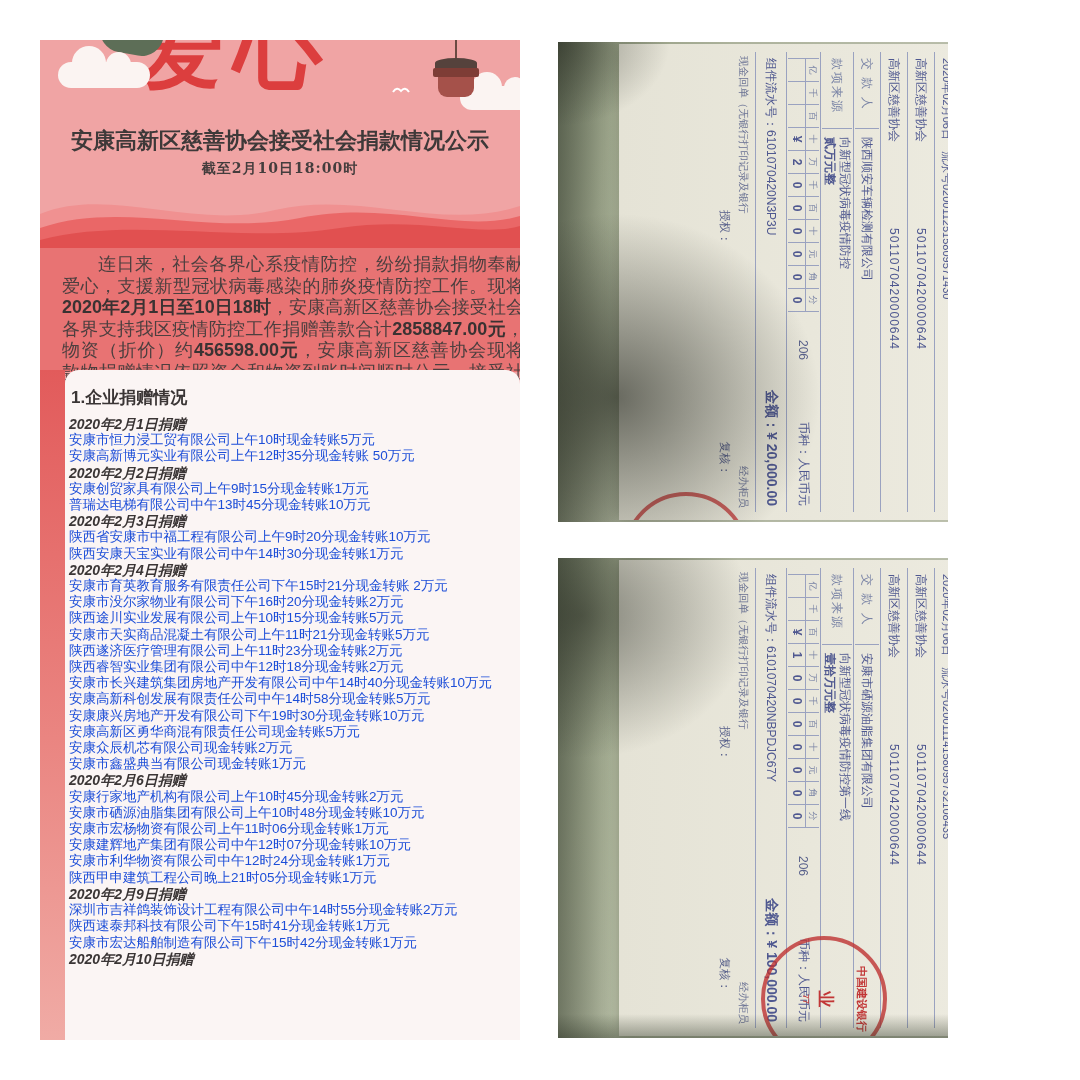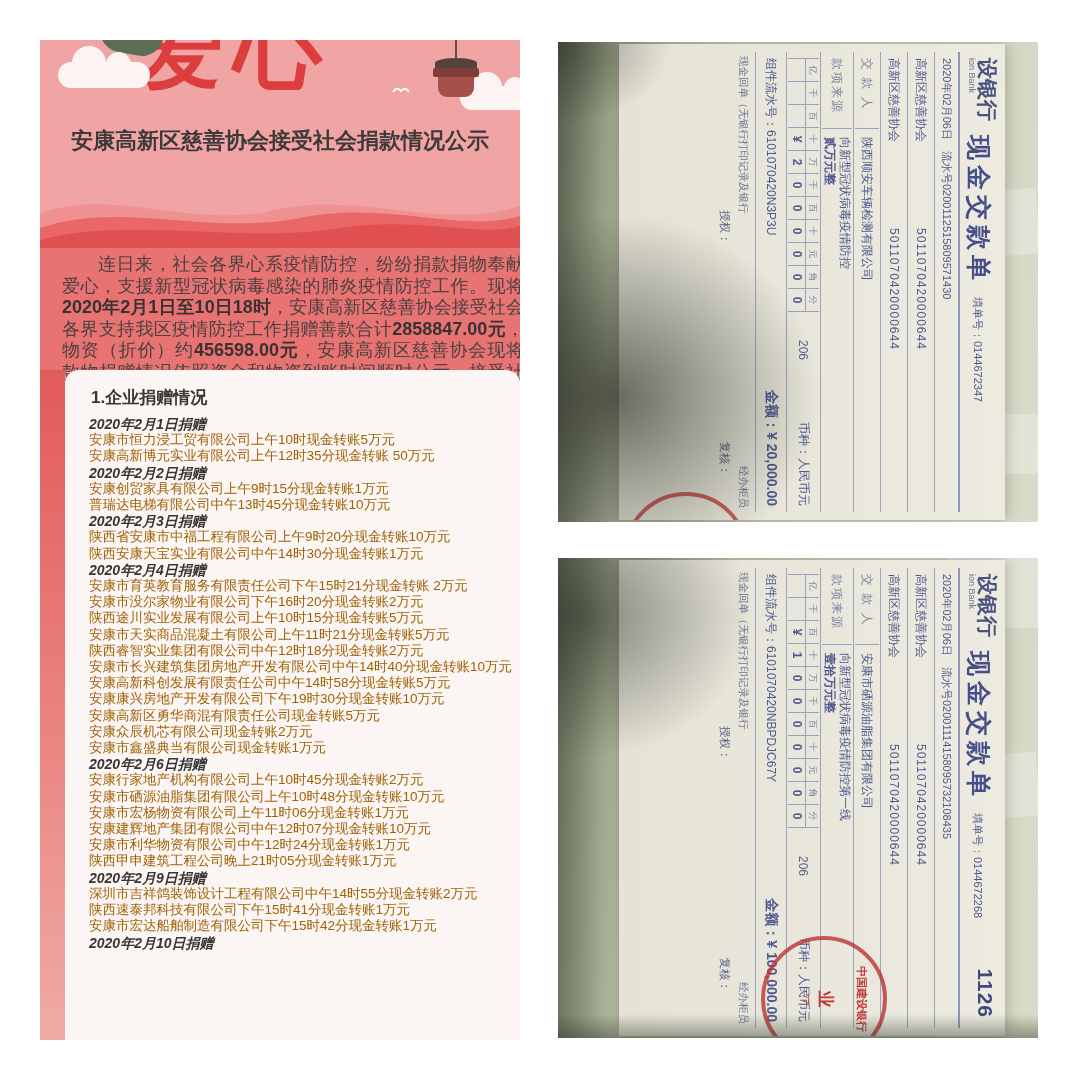--- a/index.html
+++ b/index.html
@@ -1,16 +1,16 @@
 <!DOCTYPE html>
 <html><head>
 <meta charset="utf-8">
 <style>
   html,body{margin:0;padding:0;background:#fff;}
-  .canvas{position:relative;width:1080px;height:1080px;background:#ffffff;overflow:hidden;
+  .canvas{position:relative;width:948px;height:1080px;background:#ffffff;overflow:hidden;
           font-family:"Liberation Sans",sans-serif;}
 
   
   .poster{position:absolute;left:40px;top:40px;width:480px;height:1000px;
           background:#f0a4a4;overflow:hidden;}
   .red-art{position:absolute;top:-50px;left:96px;font-size:88px;font-weight:bold;color:#dc3e3e;
            font-family:"DejaVu Serif",serif;letter-spacing:10px;}
   .foliage{position:absolute;top:-8px;left:58px;width:64px;height:22px;background:#5d6e57;
            border-radius:0 0 36px 36px;transform:rotate(10deg);}
   .cloud{position:absolute;background:#fbf4f2;border-radius:30px;}
@@ -32,23 +32,23 @@
   .poster-sub{position:absolute;top:120px;left:0;width:100%;text-align:center;
         font-family:"DejaVu Serif",serif;font-weight:bold;font-size:14px;color:#443d3d;letter-spacing:1px;}
   .coral{position:absolute;top:198px;left:0;width:480px;height:134px;background:#e87373;}
   .waves{position:absolute;top:140px;left:0;}
   .intro{position:absolute;top:202px;left:10px;width:462px;margin:12px;
          font-size:18px;line-height:21.6px;color:#4c3f3f;text-align:justify;text-indent:2em;}
   .seg-b{font-weight:bold;color:#3a3232;}
   .strip{position:absolute;left:0;top:330px;width:25px;height:670px;
          background:linear-gradient(#e25b5b,#ea8581 55%,#f0aba5);}
   .card{position:absolute;left:25px;top:330px;width:455px;height:670px;box-sizing:border-box;
-        background:#fbf5f4;border-radius:14px 14px 0 0;padding:10px 6px 0 24px;overflow:hidden;}
+        background:#fbf5f4;border-radius:14px 14px 0 0;padding:10px 6px 0 4px;overflow:hidden;}
   .sec-title{font-size:17px;font-weight:bold;color:#3a3535;margin:6px 0 7px 2px;}
-  .don-line{font-size:13.5px;line-height:16.2px;color:#a16207;white-space:nowrap;}
+  .don-line{font-size:13.5px;line-height:16.2px;color:#1d4ed8;white-space:nowrap;}
   .don-bold{font-weight:bold;color:#3a3535;font-size:14px;font-style:italic;}
 
   
   .photo{position:absolute;width:480px;height:480px;overflow:hidden;background:#c3c9b2;}
   #photo1{left:558px;top:42px;}
   #photo2{left:558px;top:558px;}
   .desk{position:absolute;inset:0;
     background:linear-gradient(100deg,#8f9a7f 0%,#aab397 12%,#c3c9b2 32%,#ced3bf 62%,#d8dcc8 100%);}
   .tape{position:absolute;background:rgba(255,255,255,0.28);}
   .tape1a{right:0;top:148px;width:70px;height:66px;transform:rotate(-4deg);}
@@ -120,20 +120,21 @@
           <path d="M1,7 Q5,1 9,6 Q13,1 17,7" stroke="#ffffff" fill="none" stroke-width="2"></path>
         </svg>
     </div>
     <div class="pot-wrap">
       <div class="pot-strings"></div>
       <div class="pot-plant"></div>
       <div class="pot-top"></div>
       <div class="pot-body"></div>
     </div>
     <div class="poster-title">安康高新区慈善协会接受社会捐款情况公示</div>
+    <div class="poster-sub">截至2月10日18:00时</div>
 
     <div class="coral"></div>
     <svg class="waves" width="480" height="68" viewBox="0 0 480 68" preserveAspectRatio="none">
       <path d="M0,34 C70,6 150,50 235,30 C320,10 400,52 480,26 L480,68 L0,68 Z" fill="#f09191"></path>
       <path d="M0,48 C80,20 170,56 260,38 C350,20 420,54 480,36 L480,68 L0,68 Z" fill="#ea6767"></path>
       <path d="M0,60 C90,36 200,64 300,48 C380,36 440,58 480,46 L480,68 L0,68 Z" fill="#e15050"></path>
     </svg>
     <p class="intro"><span>连日来，社会各界心系疫情防控，纷纷捐款捐物奉献爱心，支援新型冠状病毒感染的肺炎疫情防控工作。现将</span><span class="seg-b">2020年2月1日至10日18时</span><span>，安康高新区慈善协会接受社会各界支持我区疫情防控工作捐赠善款合计</span><span class="seg-b">2858847.00元</span><span>，物资（折价）约</span><span class="seg-b">456598.00元</span><span>，安康高新区慈善协会现将款物捐赠情况依照资金和物资到账时间顺时公示，接受社会监督。</span></p>
 
     <div class="strip"></div>
@@ -147,20 +148,21 @@
           <div class="don-line">安康创贸家具有限公司上午9时15分现金转账1万元</div>
           <div class="don-line">普瑞达电梯有限公司中午13时45分现金转账10万元</div>
           <div class="don-line don-bold">2020年2月3日捐赠</div>
           <div class="don-line">陕西省安康市中福工程有限公司上午9时20分现金转账10万元</div>
           <div class="don-line">陕西安康天宝实业有限公司中午14时30分现金转账1万元</div>
           <div class="don-line don-bold">2020年2月4日捐赠</div>
           <div class="don-line">安康市育英教育服务有限责任公司下午15时21分现金转账 2万元</div>
           <div class="don-line">安康市没尔家物业有限公司下午16时20分现金转账2万元</div>
           <div class="don-line">陕西途川实业发展有限公司上午10时15分现金转账5万元</div>
           <div class="don-line">安康市天实商品混凝土有限公司上午11时21分现金转账5万元</div>
+          <div class="don-line">陕西遂济医疗管理有限公司上午11时23分现金转账2万元</div>
           <div class="don-line">陕西睿智实业集团有限公司中午12时18分现金转账2万元</div>
           <div class="don-line">安康市长兴建筑集团房地产开发有限公司中午14时40分现金转账10万元</div>
           <div class="don-line">安康高新科创发展有限责任公司中午14时58分现金转账5万元</div>
           <div class="don-line">安康康兴房地产开发有限公司下午19时30分现金转账10万元</div>
           <div class="don-line">安康高新区勇华商混有限责任公司现金转账5万元</div>
           <div class="don-line">安康众辰机芯有限公司现金转账2万元</div>
           <div class="don-line">安康市鑫盛典当有限公司现金转账1万元</div>
           <div class="don-line don-bold">2020年2月6日捐赠</div>
           <div class="don-line">安康行家地产机构有限公司上午10时45分现金转账2万元</div>
           <div class="don-line">安康市硒源油脂集团有限公司上午10时48分现金转账10万元</div>

